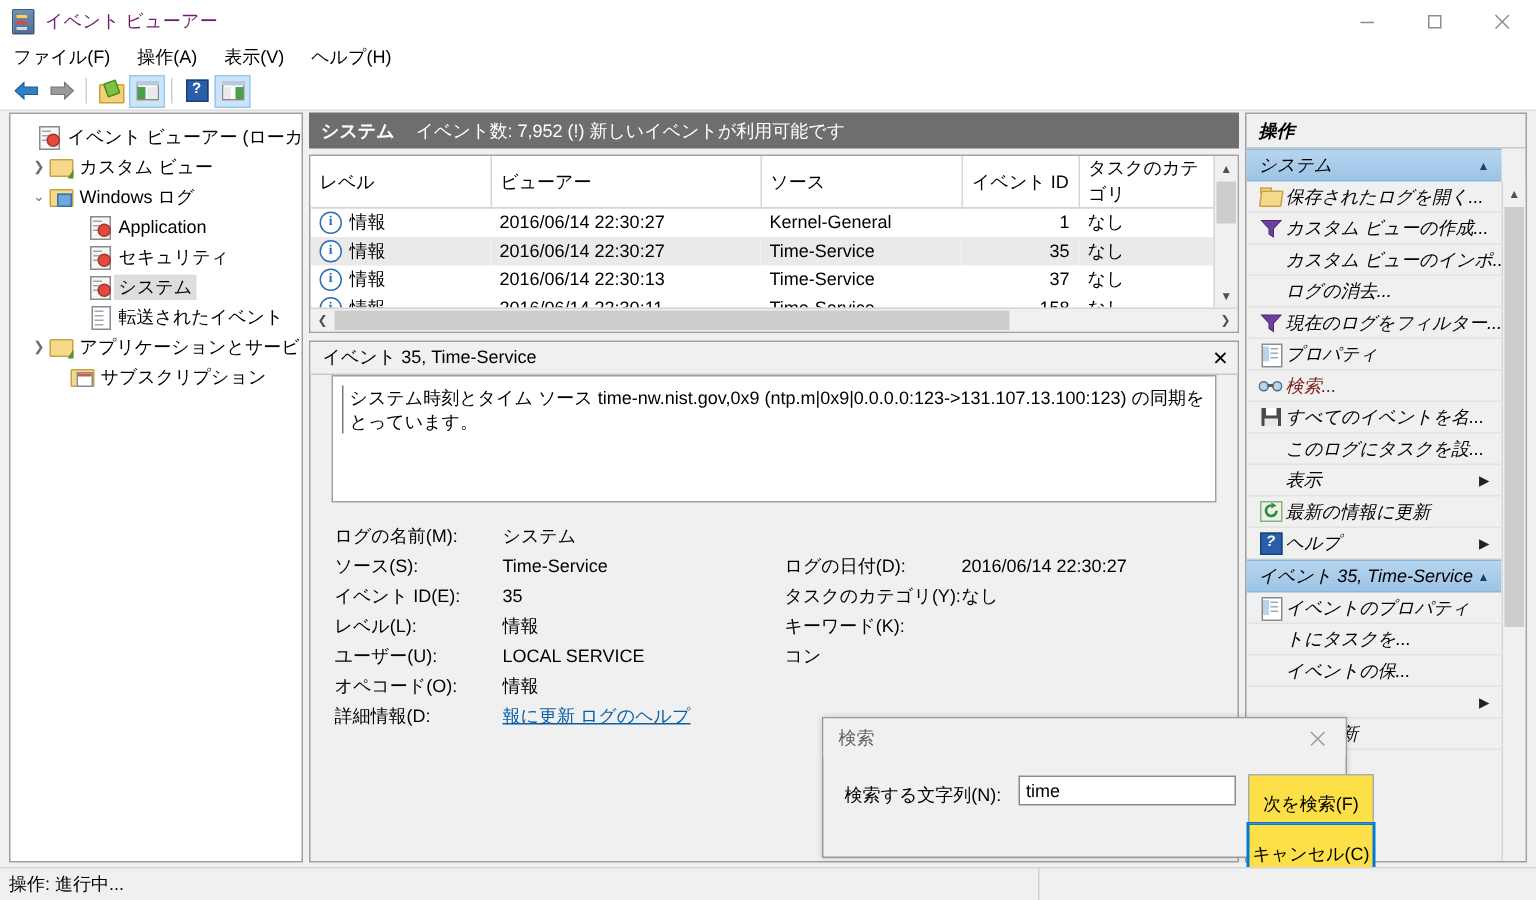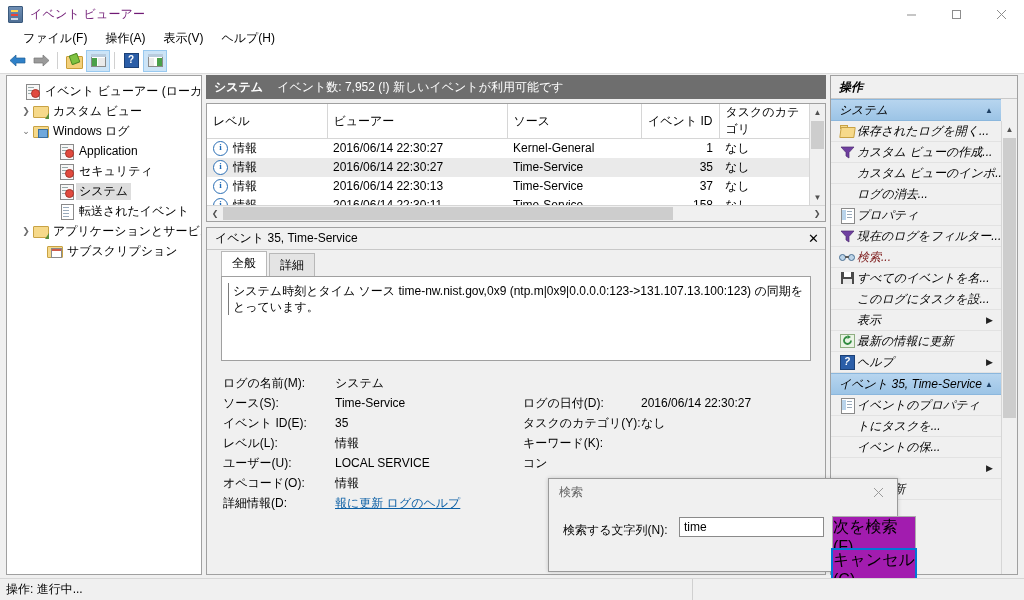--- a/index.html
+++ b/index.html
@@ -40,21 +40,21 @@
   .winbtns { display:flex; height:28px; }
   .winbtn {
     width: 45px; height: 28px; display:flex; align-items:center; justify-content:center;
     color:#8d8d8d;
   }
   .winbtn svg { display:block; }
 
   
   .menubar {
     position:absolute; left:0; top:28px; width:1024px; height:20px;
-    background:#ffffff; display:flex; align-items:center; padding-left:14px;
+    background:#ffffff; display:flex; align-items:center; padding-left:0;
     box-sizing:border-box;
   }
   .menubar .mi {
     padding: 1px 9px; font-size:12px; color:#000; line-height:16px;
     white-space:nowrap;
   }
 
   
   .toolbar {
     position:absolute; left:0; top:48px; width:1024px; height:26px;
@@ -280,22 +280,22 @@
     justify-content:center; color:#9a9a9a; }
   .dlg-body { position:relative; height:66px; }
   .dlg-label { position:absolute; left:14px; top:17px; font-size:12px; }
   .dlg-input {
     position:absolute; left:130px; top:12px; width:145px; height:20px;
     background:#fff; border:1px solid #8a8a8a; box-sizing:border-box;
     font-size:12px; padding:2px 4px; color:#000; outline:none;
     font-family:"Liberation Sans", sans-serif;
   }
   .dlg-btn {
-    position:absolute; width:84px; height:40px; font-size:16px;
-    background:#a21caf; border:1px solid #adadad; box-sizing:border-box;
+    position:absolute; width:84px; height:40px; font-size:12px;
+    background:#fde047; border:1px solid #adadad; box-sizing:border-box;
     display:flex; align-items:center; justify-content:center;
     font-family:"Liberation Sans", sans-serif;
   }
   .dlg-btn.findnext { left:283px; top:11px; }
   .dlg-btn.cancel { left:283px; top:44px; border:1px solid #0078d7; outline:1px solid #0078d7; }
 
   
   .statusbar {
     position:absolute; left:0; bottom:0; width:1024px; height:22px;
     background:#f0f0f0; border-top:1px solid #d6d6d6; box-sizing:border-box;
@@ -585,24 +585,20 @@
           <div class="ar" style="position:absolute;right:0;">❯</div>
         </div>
       </div>
 
       <div class="details">
         <div class="det-head">
           <span>イベント 35, Time-Service</span>
           <span class="x">✕</span>
         </div>
 
-        <div class="tabs">
-          <div class="tab active">全般</div>
-          <div class="tab">詳細</div>
-        </div>
 
         <div class="msgbox">
           <div class="inner">システム時刻とタイム ソース time-nw.nist.gov,0x9 (ntp.m|0x9|0.0.0.0:123-&gt;131.107.13.100:123) の同期をとっています。</div>
         </div>
 
         <div class="fields">
           <div class="frow">
             <span class="fl">ログの名前(M):</span>
             <span class="fv">システム</span>
             <span class="fl2"></span>
@@ -681,37 +677,37 @@
           <div class="act-item">
             <span class="ai"></span>
             <span class="al">カスタム ビューのインポ...</span>
           </div>
           <div class="act-item">
             <span class="ai"></span>
             <span class="al">ログの消去...</span>
           </div>
           <div class="act-item">
             <span class="ai">
-                <span class="ai16 ic-prop">
-                  <i class="b"></i>
-                  <i class="bl"></i>
-                  <i class="bar"></i>
-                </span>
-              </span>
-            <span class="al">プロパティ</span>
-          </div>
-          <div class="act-item">
-            <span class="ai">
               <span class="ic-filter">
                   <svg width="15" height="14" viewBox="0 0 15 14">
                     <path d="M1,2 L14,2 L9,7.5 L9,13 L6,11 L6,7.5 Z" fill="#6f3fa0" stroke="#4d2b70" stroke-width="0.7"></path>
                   </svg>
                 </span>
             </span>
             <span class="al">現在のログをフィルター...</span>
+          </div>
+          <div class="act-item">
+            <span class="ai">
+                <span class="ai16 ic-prop">
+                  <i class="b"></i>
+                  <i class="bl"></i>
+                  <i class="bar"></i>
+                </span>
+              </span>
+            <span class="al">プロパティ</span>
           </div>
           <div class="act-item">
             <span class="ai">
               <span class="ic-find"><svg width="16" height="12" viewBox="0 0 16 12">
                     <rect x="0.5" y="3.5" width="6" height="6" rx="3" fill="#bcd4e8" stroke="#4a6f92"></rect>
                     <rect x="9.5" y="3.5" width="6" height="6" rx="3" fill="#bcd4e8" stroke="#4a6f92"></rect>
                     <rect x="6" y="5" width="4" height="2" fill="#5a5a5a"></rect>
                   </svg></span>
             </span>
             <span class="al dim">検索...</span>

